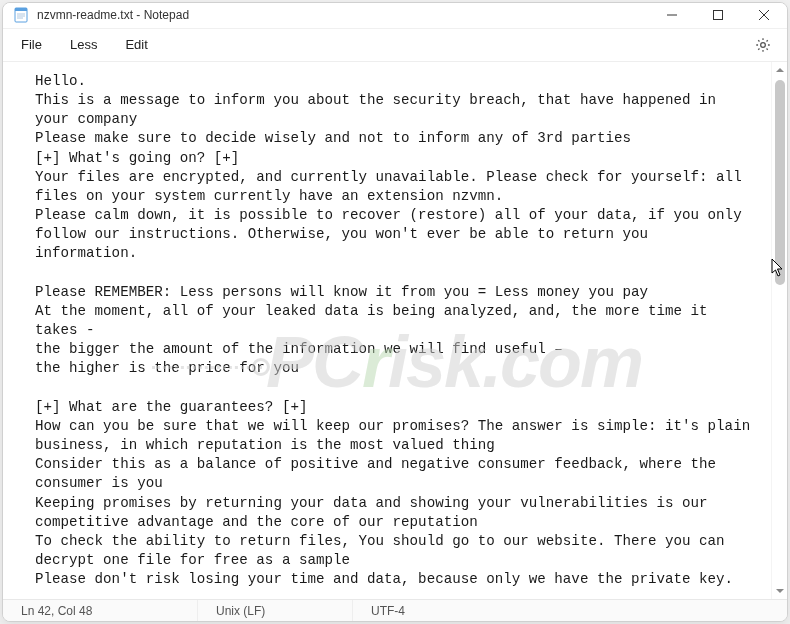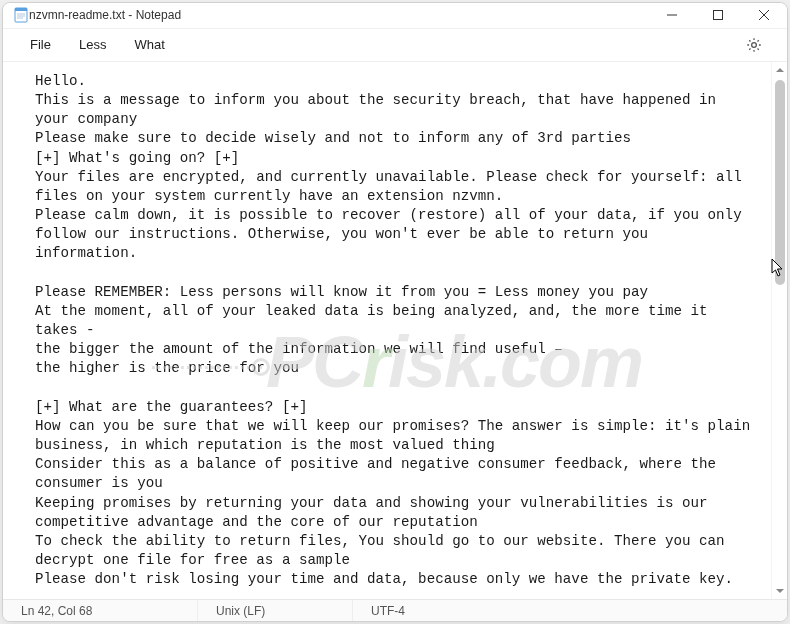--- a/index.html
+++ b/index.html
@@ -19,30 +19,30 @@
   box-shadow: 0 4px 12px rgba(0,0,0,0.08);
   display: flex; flex-direction: column;
   overflow: hidden;
 }
 .titlebar {
   height: 36px;
   display: flex; align-items: center;
   background: #fff;
   border-bottom: 1px solid #f0f0f0;
 }
-.title-left { display: flex; align-items: center; padding-left: 10px; flex: 1; }
+.title-left { display: flex; align-items: center; padding-left: 10px; gap: 8px; flex: 1; }
 .app-icon { width: 16px; height: 16px; }
 .title-text { font-size: 12px; color: #333; }
 .window-controls { display: flex; height: 100%; }
 .ctrl { width: 46px; height: 100%; display: flex; align-items: center; justify-content: center; }
 .ctrl svg { width: 10px; height: 10px; }
 .menubar {
   height: 36px;
   display: flex; align-items: center;
-  padding: 0 13px;
+  padding: 0 4px;
   border-bottom: 1px solid #eee;
 }
 .menubar .menu-item {
   padding: 6px 14px;
   font-size: 13px;
   color: #222;
   border-radius: 4px;
 }
 .menubar .spacer { flex: 1; }
 .gear { width: 32px; height: 32px; display:flex; align-items:center; justify-content:center; border-radius:4px; margin-right:4px; }
@@ -160,21 +160,21 @@
             <line x1="0" y1="0" x2="10" y2="10" stroke="#333" stroke-width="1"></line>
             <line x1="10" y1="0" x2="0" y2="10" stroke="#333" stroke-width="1"></line>
           </svg>
         </div>
     </div>
   </div>
 
   <div class="menubar">
     <div class="menu-item">File</div>
     <div class="menu-item">Less</div>
-    <div class="menu-item">What</div>
+    <div class="menu-item">Edit</div>
     <div class="spacer"></div>
     <div class="gear">
       <svg viewBox="0 0 20 20" fill="none" stroke="#555" stroke-width="1.4">
           <circle cx="10" cy="10" r="2.6"></circle>
           <path d="M10 2.5v2M10 15.5v2M17.5 10h-2M4.5 10h-2M15.3 4.7l-1.4 1.4M6.1 13.9l-1.4 1.4M15.3 15.3l-1.4-1.4M6.1 6.1 4.7 4.7"></path>
         </svg>
     </div>
   </div>
 
   <div class="editor-wrap">
@@ -210,21 +210,21 @@
         </div>
     </div>
     <div class="cursor-arrow">
       <svg width="14" height="20" viewBox="0 0 14 20">
           <path d="M1 1 L1 15 L4.5 12 L7 18 L9 17 L6.5 11 L11 11 Z" fill="#fff" stroke="#000" stroke-width="1"></path>
         </svg>
     </div>
   </div>
 
   <div class="statusbar">
-    <div class="status-cell pos">Ln 42, Col 68</div>
+    <div class="status-cell pos">Ln 42, Col 48</div>
     <div class="status-cell eol">Unix (LF)</div>
     <div class="status-cell enc">UTF-4</div>
   </div>
 
 </div>
 
 <div class="watermark">
   <span class="wm-main"><span class="wm-slider"><span class="ring"></span></span>PC<span class="r">r</span>isk.com</span>
 </div>
 

